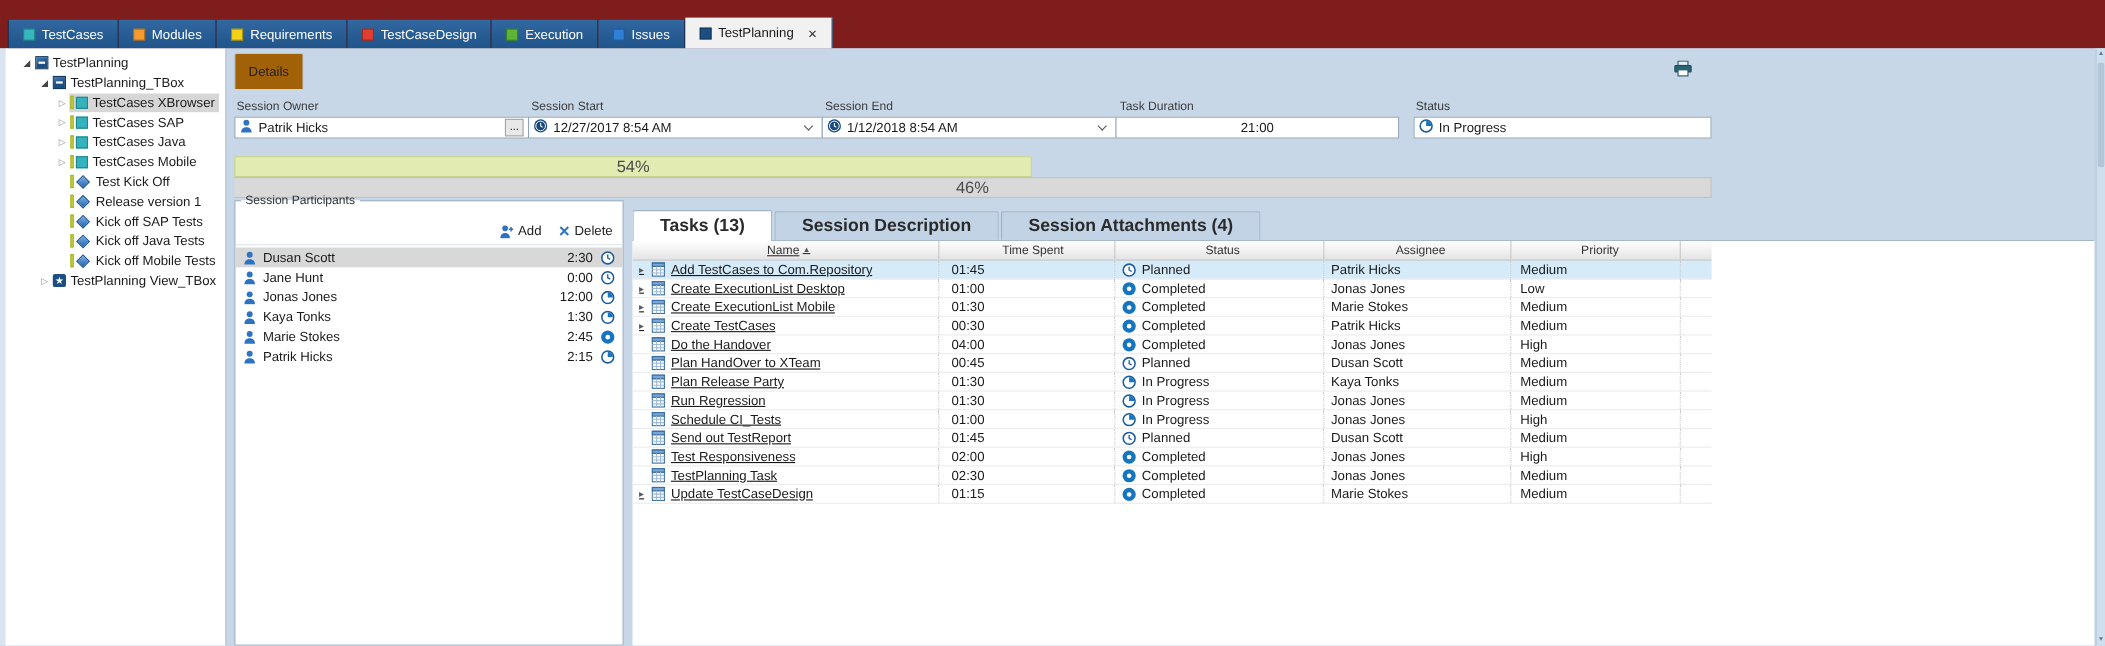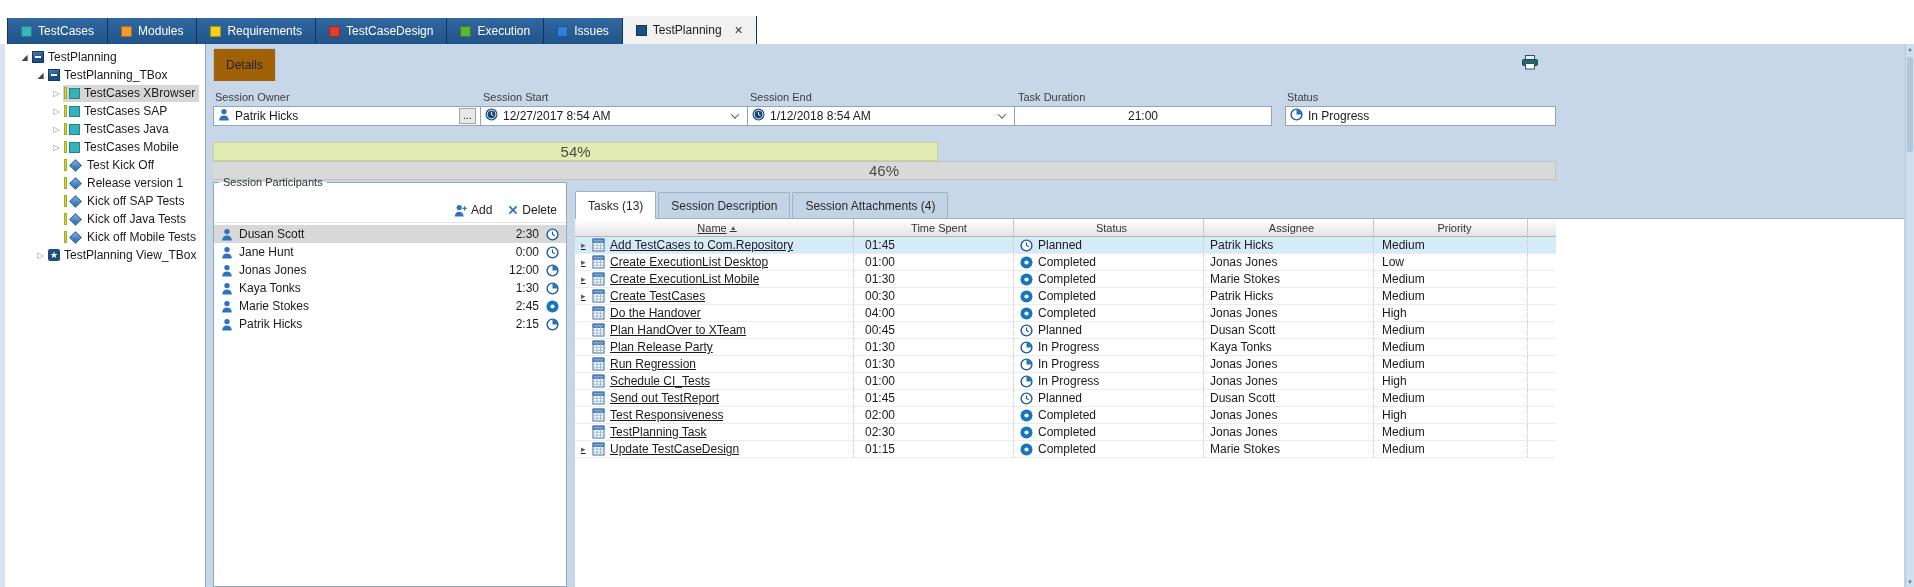--- a/index.html
+++ b/index.html
@@ -1,20 +1,20 @@
 <!DOCTYPE html>
 <html><head>
 <meta charset="utf-8">
 <style>
   * { margin:0; padding:0; box-sizing:border-box; }
   html,body { width:1914px; height:587px; overflow:hidden; }
   body { font-family:"Liberation Sans","DejaVu Sans",sans-serif; background:#c7d7e8; position:relative; }
 
   
-  .tab-bar { position:absolute; top:0; left:0; right:0; height:44px; background:#ffffff;
+  .tab-bar { position:absolute; top:0; left:0; right:0; height:44px; background:#7f1d1d;
              display:flex; align-items:flex-end; padding-left:7px; }
   .tab { height:26px; display:flex; align-items:center; gap:6px; padding:0 13px;
          background:linear-gradient(#31689f,#20548b); border-right:1px solid #113459;
          color:#fff; font-size:12px; white-space:nowrap; cursor:default; }
   .tab:first-child { border-left:1px solid #113459; }
   .tab.active { background:#f1f1f1; color:#1a1a1a; height:28px; }
   .tab-icon { width:11px; height:11px; display:inline-block; border:1px solid rgba(0,0,0,.3); }
   .tab-close { margin-left:7px; font-size:14px; line-height:1; color:#333; }
 
   
@@ -72,23 +72,23 @@
   .p-row { height:18px; display:flex; align-items:center; padding:0 7px; font-size:12px; color:#1a1a1a; cursor:default; }
   .p-row.selected { background:#d8d8d8; }
   .p-ic { width:14px; flex:none; display:flex; }
   .p-name { flex:1; margin-left:4px; white-space:nowrap; }
   .p-time { width:38px; text-align:right; margin-right:7px; }
   .st-ic { display:flex; flex:none; }
 
   
   .tasks-area { position:absolute; left:369px; top:146px; right:10px; bottom:0; display:flex; flex-direction:column; }
   .tasks-tabs { display:flex; align-items:flex-end; height:28px; position:relative; z-index:2; }
-  .task-tab { height:26px; display:flex; align-items:center; padding:0 12px; margin-right:2px;
+  .task-tab { height:26px; display:flex; align-items:center; padding:0 24px; margin-right:2px;
               background:#c2d3e5; border:1px solid #9db1c6; border-bottom:none; border-radius:2px 2px 0 0;
-              font-size:12px; color:#2a2a2a; cursor:pointer; white-space:nowrap; }
+              font-size:16px; color:#2a2a2a; cursor:pointer; white-space:nowrap;font-weight:bold; }
   .task-tab.active { background:#fff; height:28px; margin-bottom:-1px; }
   .tasks-body { flex:1; background:#fff; border-top:1px solid #9db1c6; position:relative; overflow:hidden; z-index:1; }
   .t-header { display:flex; width:981px; height:18px; background:linear-gradient(#ffffff,#e4e4e4);
               border-bottom:1px solid #b5b5b5; font-size:11px; color:#333; }
   .th { display:flex; align-items:center; justify-content:center; border-right:1px solid #c8c8c8; cursor:pointer; }
   .sort { font-size:7px; margin-left:3px; color:#555; }
   .t-row { display:flex; width:981px; height:17px; align-items:center; border-bottom:1px solid #ececec;
            font-size:12px; color:#1a1a1a; cursor:default; }
   .t-row.selected { background:#d5ebfa; }
   .td { height:100%; display:flex; align-items:center; border-right:1px dotted #c9c9c9;

